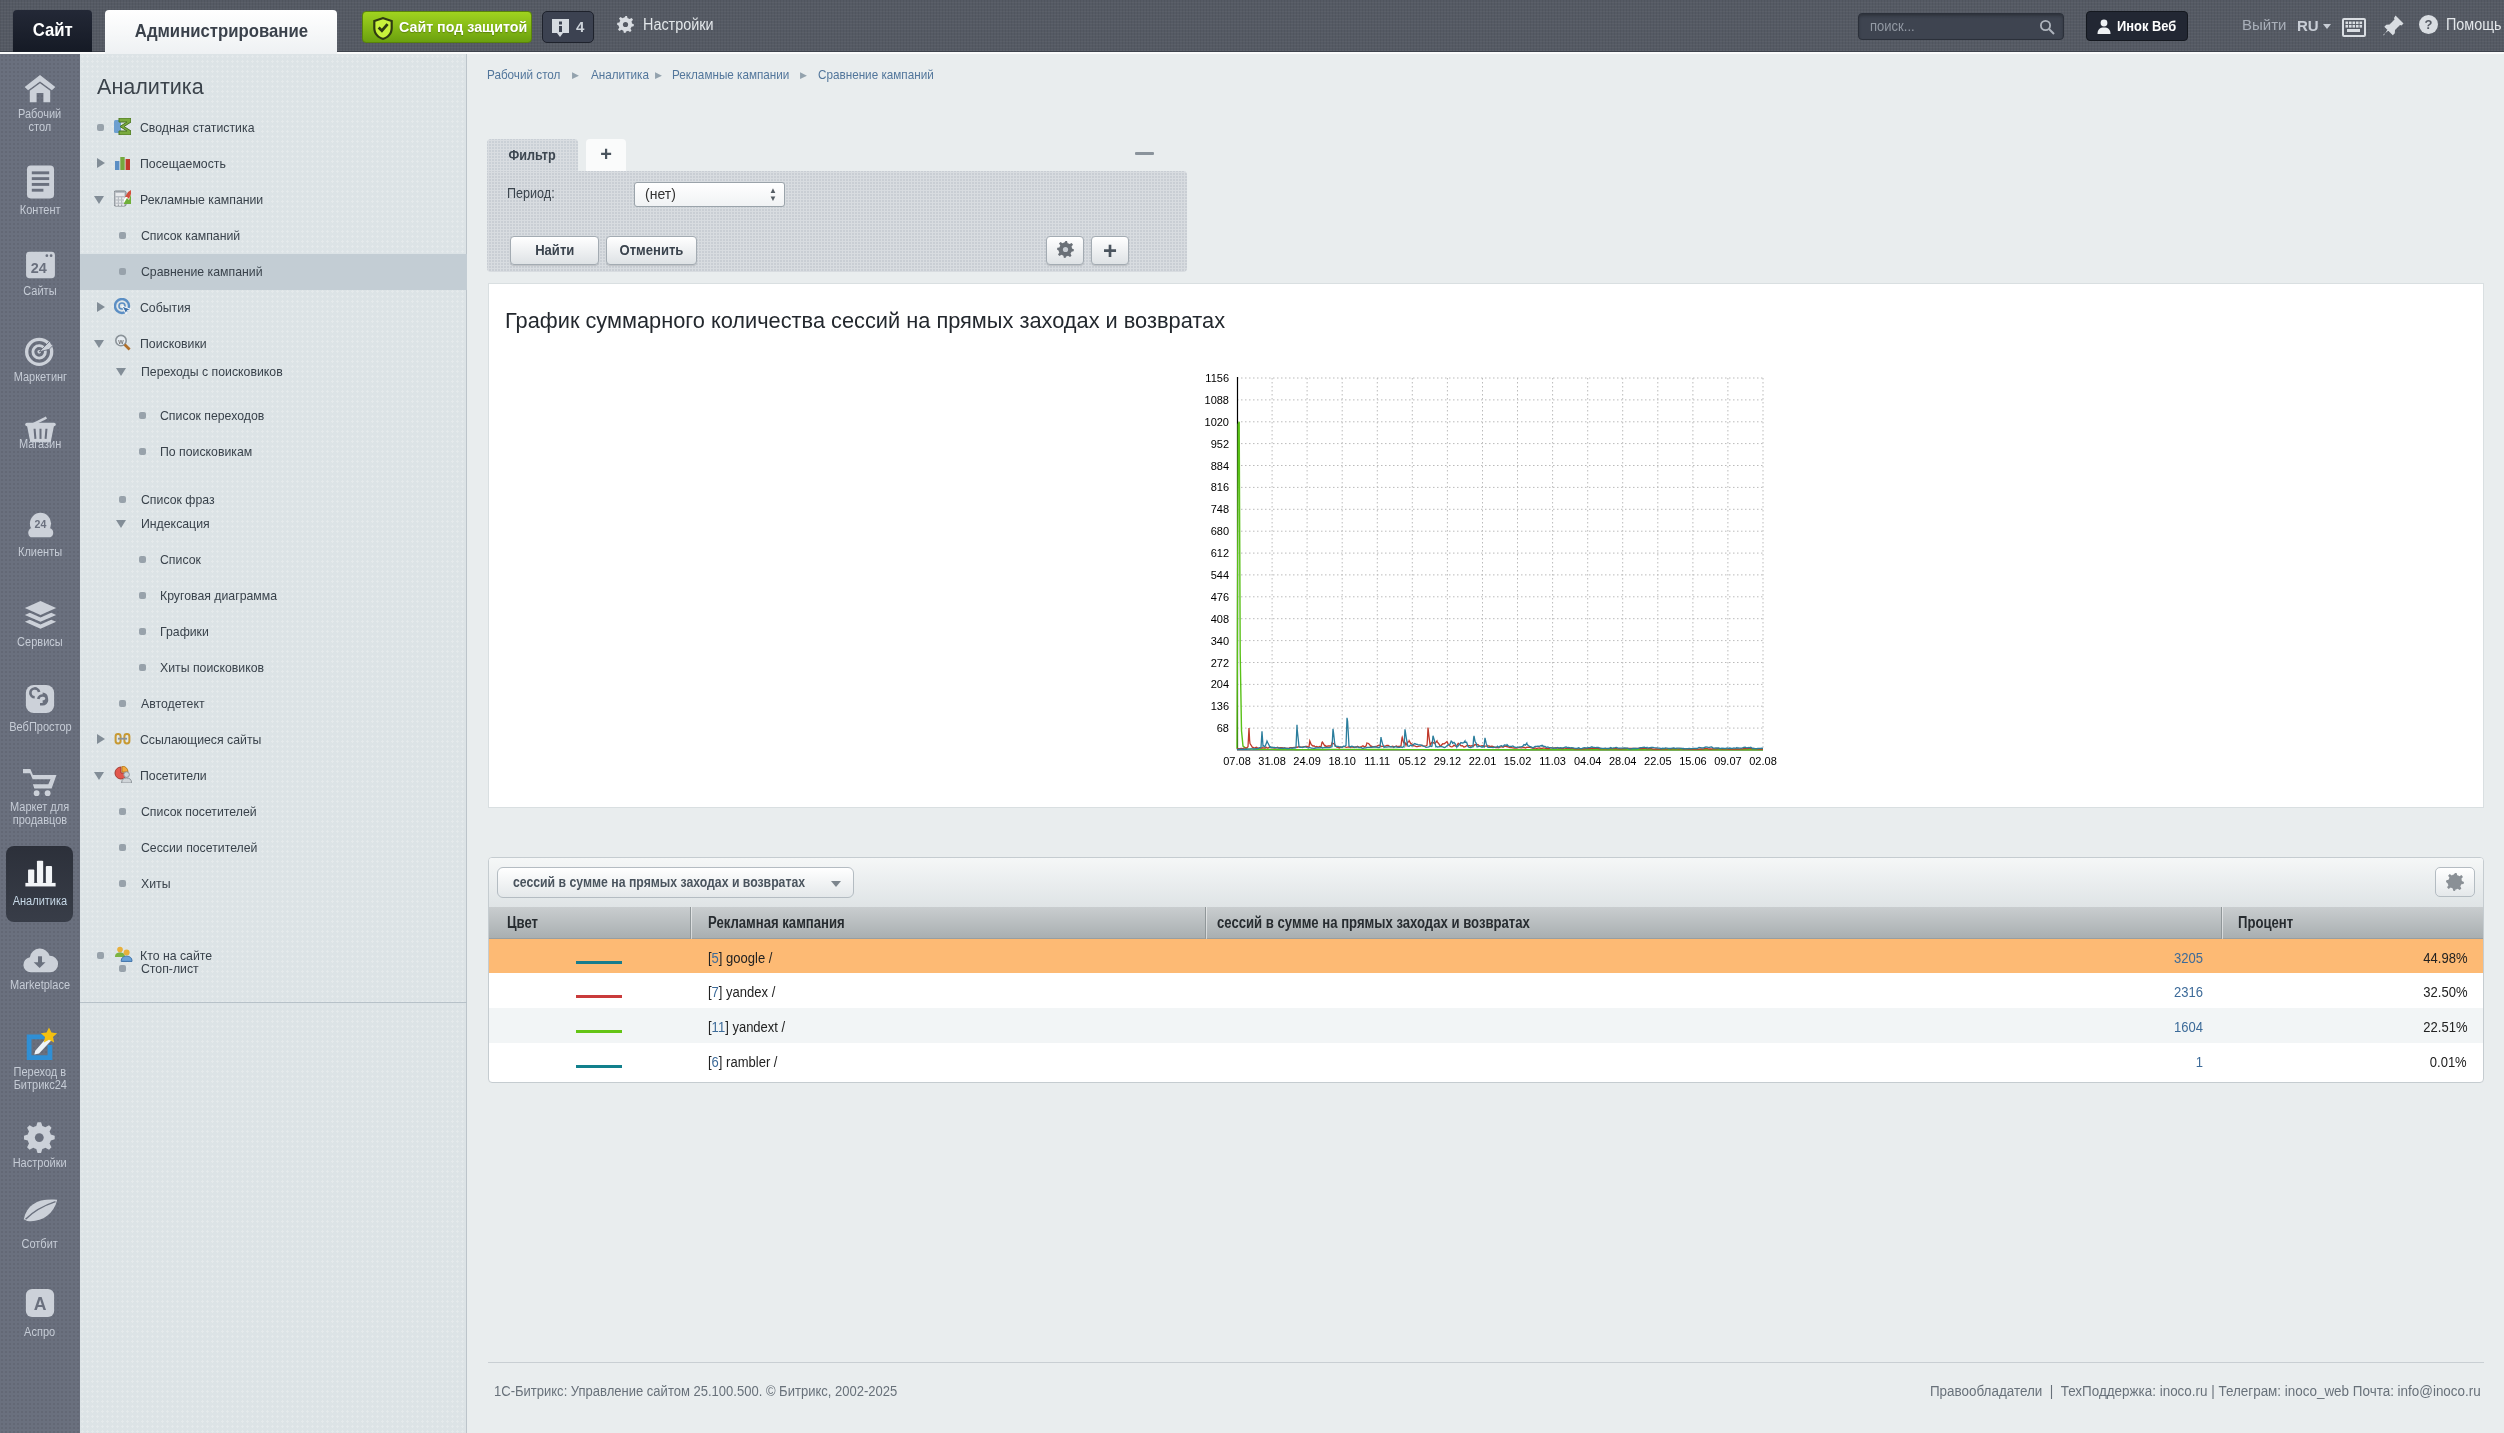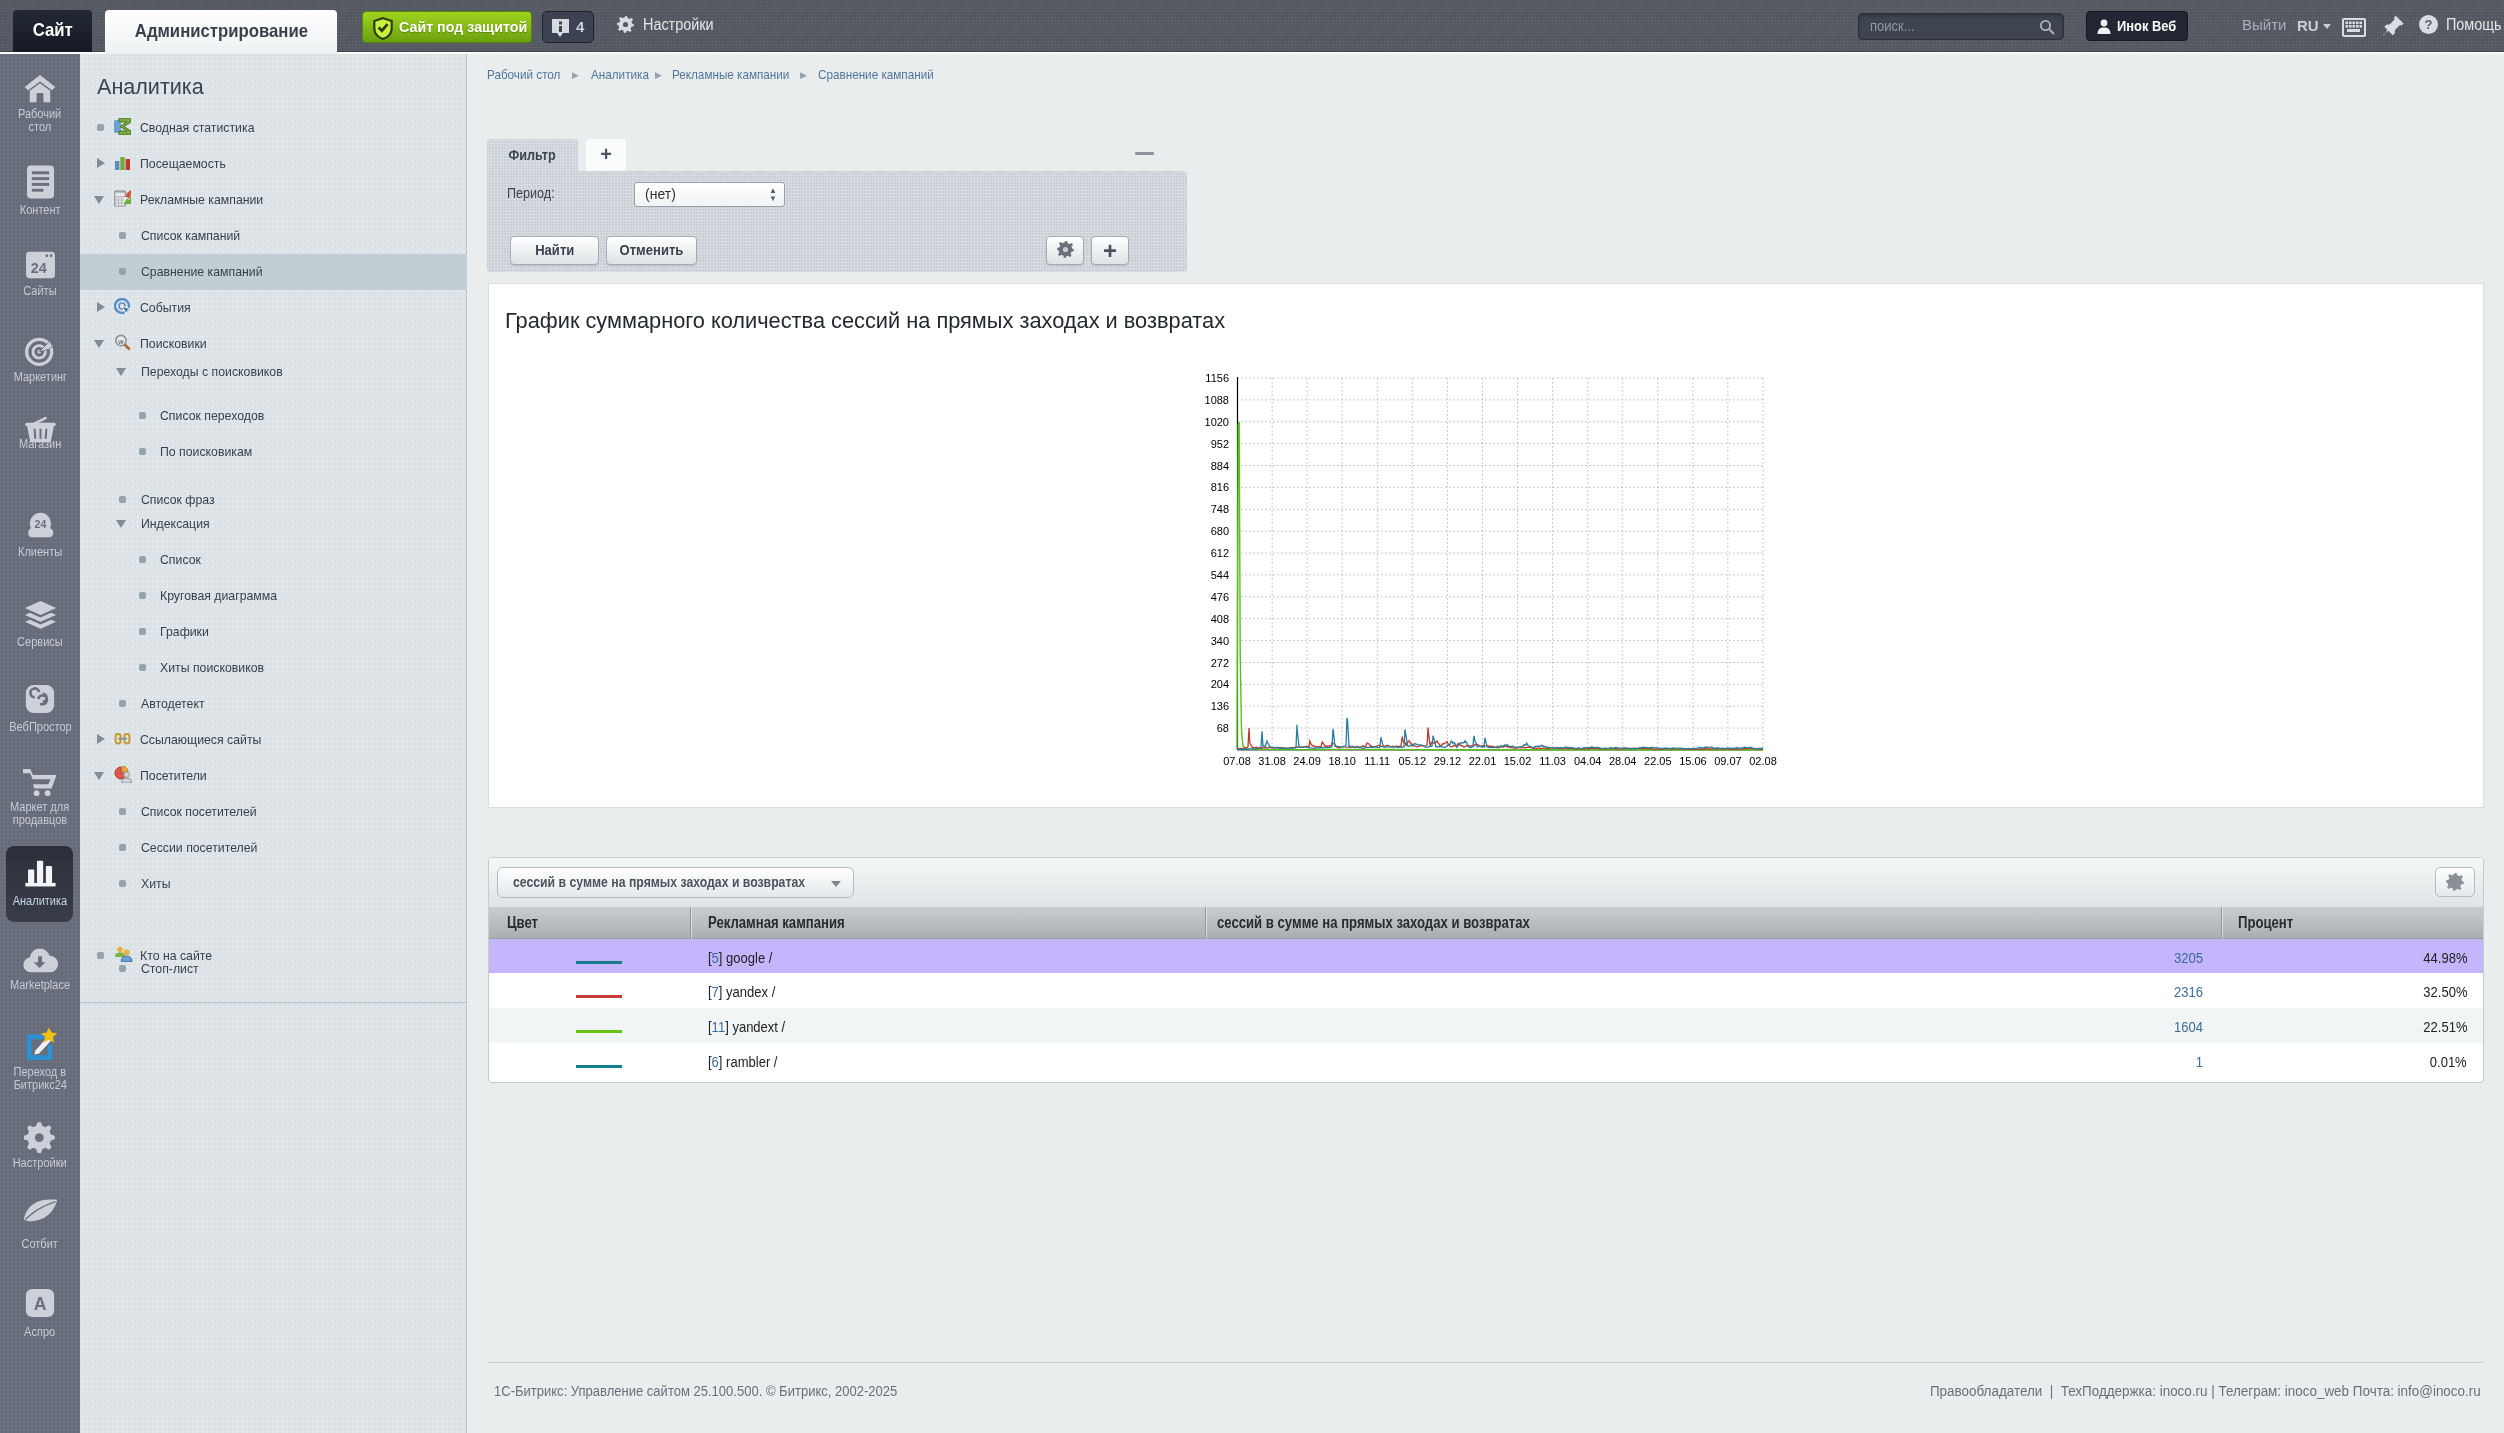--- a/index.html
+++ b/index.html
@@ -610,21 +610,21 @@
     </div>
     <div class="thead">
       <span class="c" style="left:18px">Цвет</span>
       <span class="c" style="left:219px">Рекламная кампания</span>
       <span class="c" style="left:728px">сессий в сумме на прямых заходах и возвратах</span>
       <span class="c" style="left:1749px">Процент</span>
       <span class="d" style="left:201px"></span>
       <span class="d" style="left:716px"></span>
       <span class="d" style="left:1732px"></span>
     </div>
-    <div class="trow" style="top:81px;height:34px;background:#c4b5fd">
+    <div class="trow" style="top:81px;height:34px;background:#fdba74">
       <span class="swatch" style="background:#177c8d"></span>
       <span class="camp">[<span class="blue">5</span>] google /</span>
       <span class="num">3205</span>
       <span class="pct">44.98%</span>
       </div>
 <div class="trow" style="top:115px;height:35px;background:#ffffff">
       <span class="swatch" style="background:#c93b3b"></span>
       <span class="camp">[<span class="blue">7</span>] yandex /</span>
       <span class="num">2316</span>
       <span class="pct">32.50%</span>

